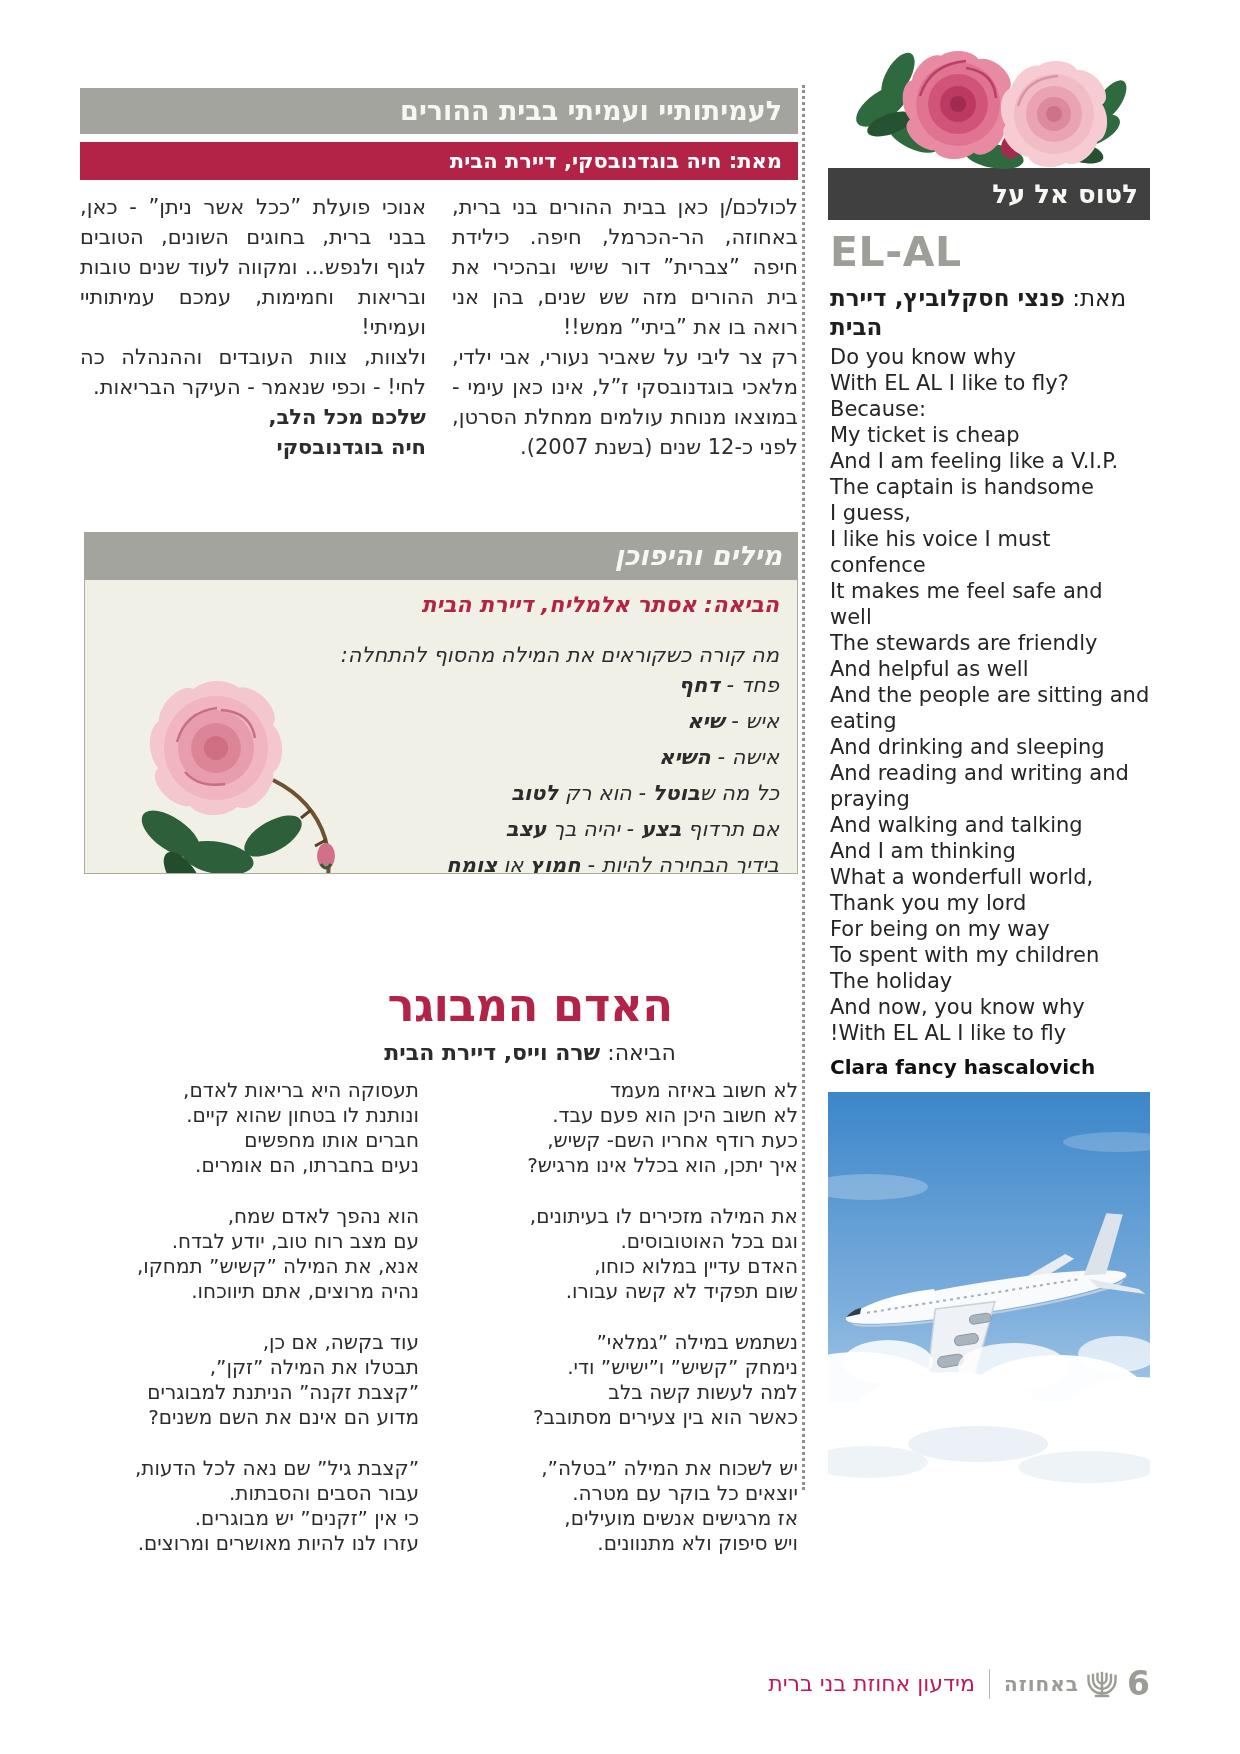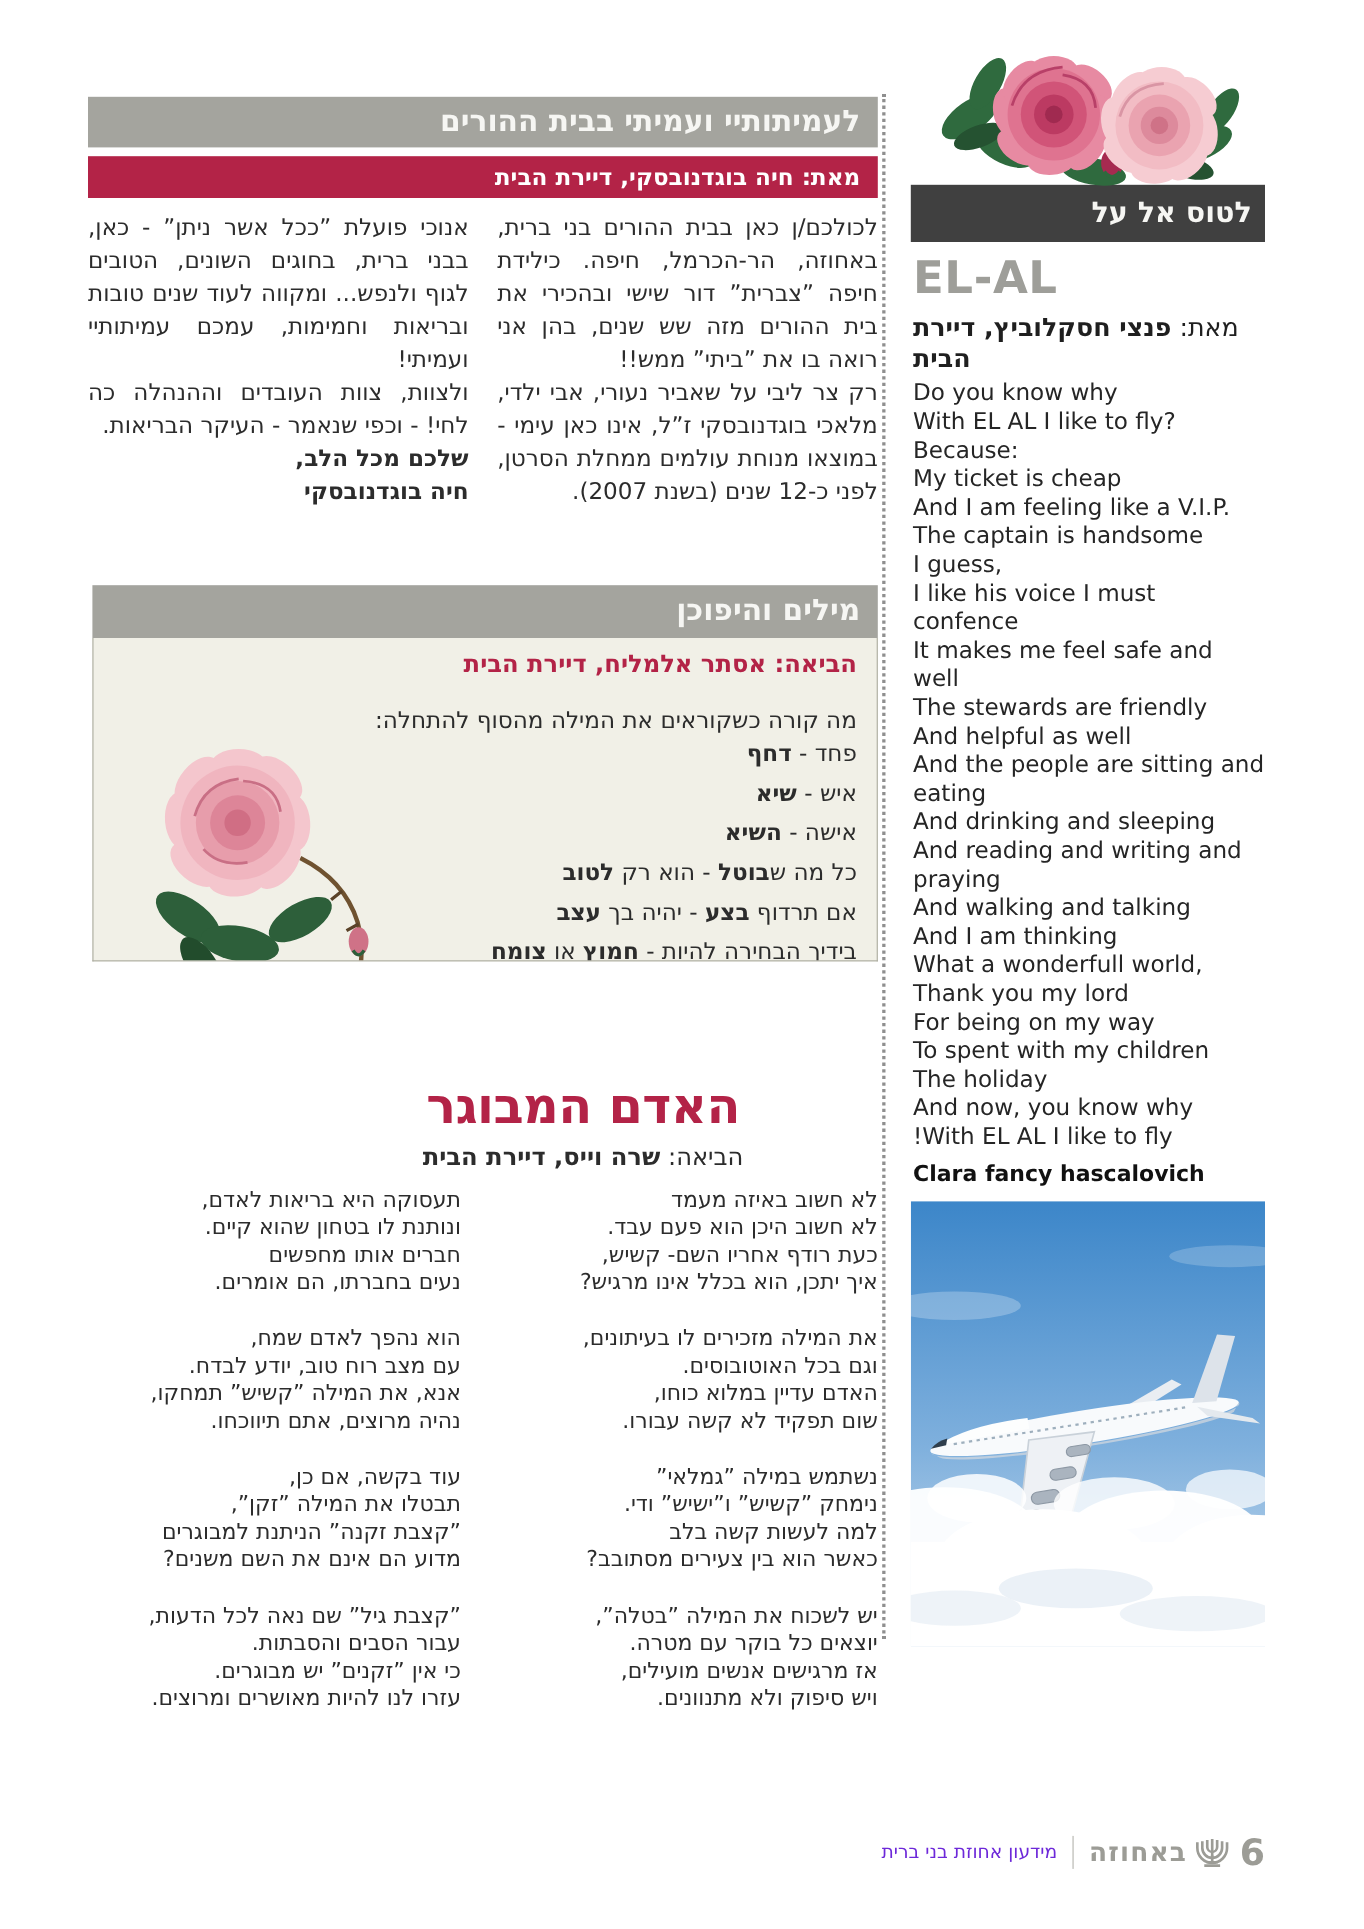--- a/index.html
+++ b/index.html
@@ -11,21 +11,21 @@
         color:#f6f6f3;font-weight:bold;font-size:27px;line-height:46px;direction:rtl;
         padding:0 16px;box-sizing:border-box;}
   .bar-red{position:absolute;left:80px;top:142px;width:718px;height:38px;background:#b32347;
         color:#fff;font-weight:bold;font-size:21px;line-height:38px;direction:rtl;
         padding:0 16px;box-sizing:border-box;}
   .a1-cols{position:absolute;left:80px;top:192px;width:718px;display:flex;direction:rtl;gap:26px;}
   .a1-col{flex:1;font-size:21px;line-height:30px;text-align:justify;}
   .para{margin:0;}
   .signoff{font-weight:bold;}
   
-  .wbox{position:absolute;left:84px;top:532px;width:714px;}
+  .wbox{position:absolute;left:84px;top:532px;width:714px;font-style:italic;}
   .wbox-header{height:48px;background:#a4a49e;color:#f6f6f3;font-weight:bold;font-size:27px;
         line-height:48px;direction:rtl;padding:0 16px;}
   .wbox-body{position:relative;background:#f1f0e7;border:1px solid #abab9f;border-top:none;
         height:294px;box-sizing:border-box;padding:12px 18px;direction:rtl;overflow:hidden;}
   .wbox-byline{color:#b32347;font-weight:bold;font-size:22px;}
   .wbox-intro{font-size:21px;margin-top:26px;}
   .w-line{font-size:21px;line-height:36px;}
   .wbox-rose{position:absolute;left:40px;top:88px;width:225px;height:244px;}
   
   .a2-head{position:absolute;left:180px;top:982px;width:700px;text-align:center;}
@@ -49,23 +49,23 @@
         font-size:23px;line-height:29px;color:#1f1f1f;}
   .epoem{position:absolute;left:2px;top:344px;width:320px;}
   .e-line{font-size:21px;line-height:26px;color:#252525;}
   .signature{font-size:20px;font-weight:bold;margin-top:9px;color:#111;}
   .plane{position:absolute;left:0;top:1092px;width:322px;height:405px;}
   
   .footer{position:absolute;left:80px;top:1664px;width:1070px;display:flex;direction:rtl;
         align-items:center;}
   .f-num{font-size:33px;font-weight:bold;color:#9c9c96;}
   .f-menorah{margin:0 8px 0 6px;width:34px;height:30px;}
-  .f-logo{font-size:24px;font-weight:bold;color:#9c9c96;letter-spacing:1px;}
+  .f-logo{font-size:20px;font-weight:bold;color:#9c9c96;letter-spacing:1px;}
   .f-div{width:1px;height:30px;background:#b3b3ad;margin:0 14px;}
-  .f-tag{font-size:17px;color:#6d28d9;}
+  .f-tag{font-size:22px;color:#be185d;}
   b{font-weight:bold;}
 </style>
 </head>
 <body>
 
 <div class="page">
 
   <div class="bar-gray" style="top:88px;">
     <span>לעמיתותיי ועמיתי בבית ההורים</span>
   </div>

